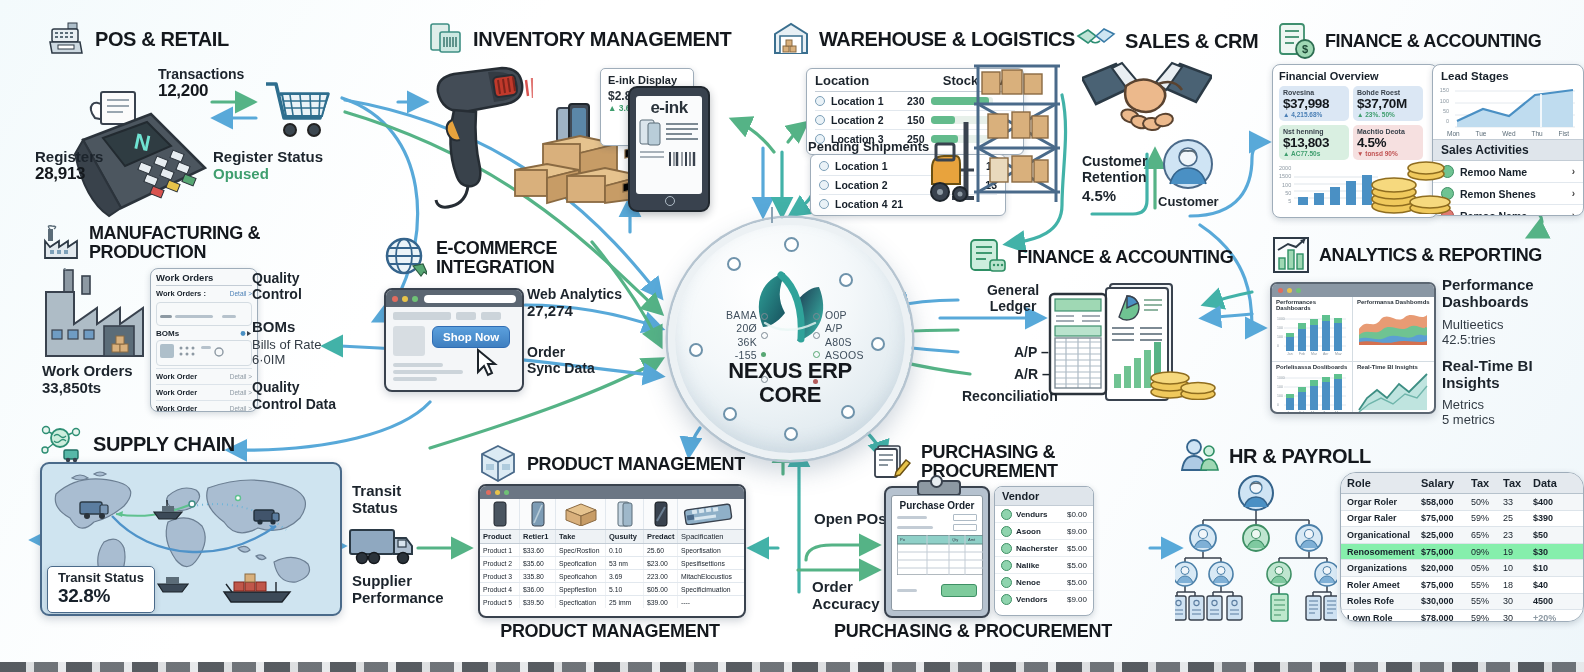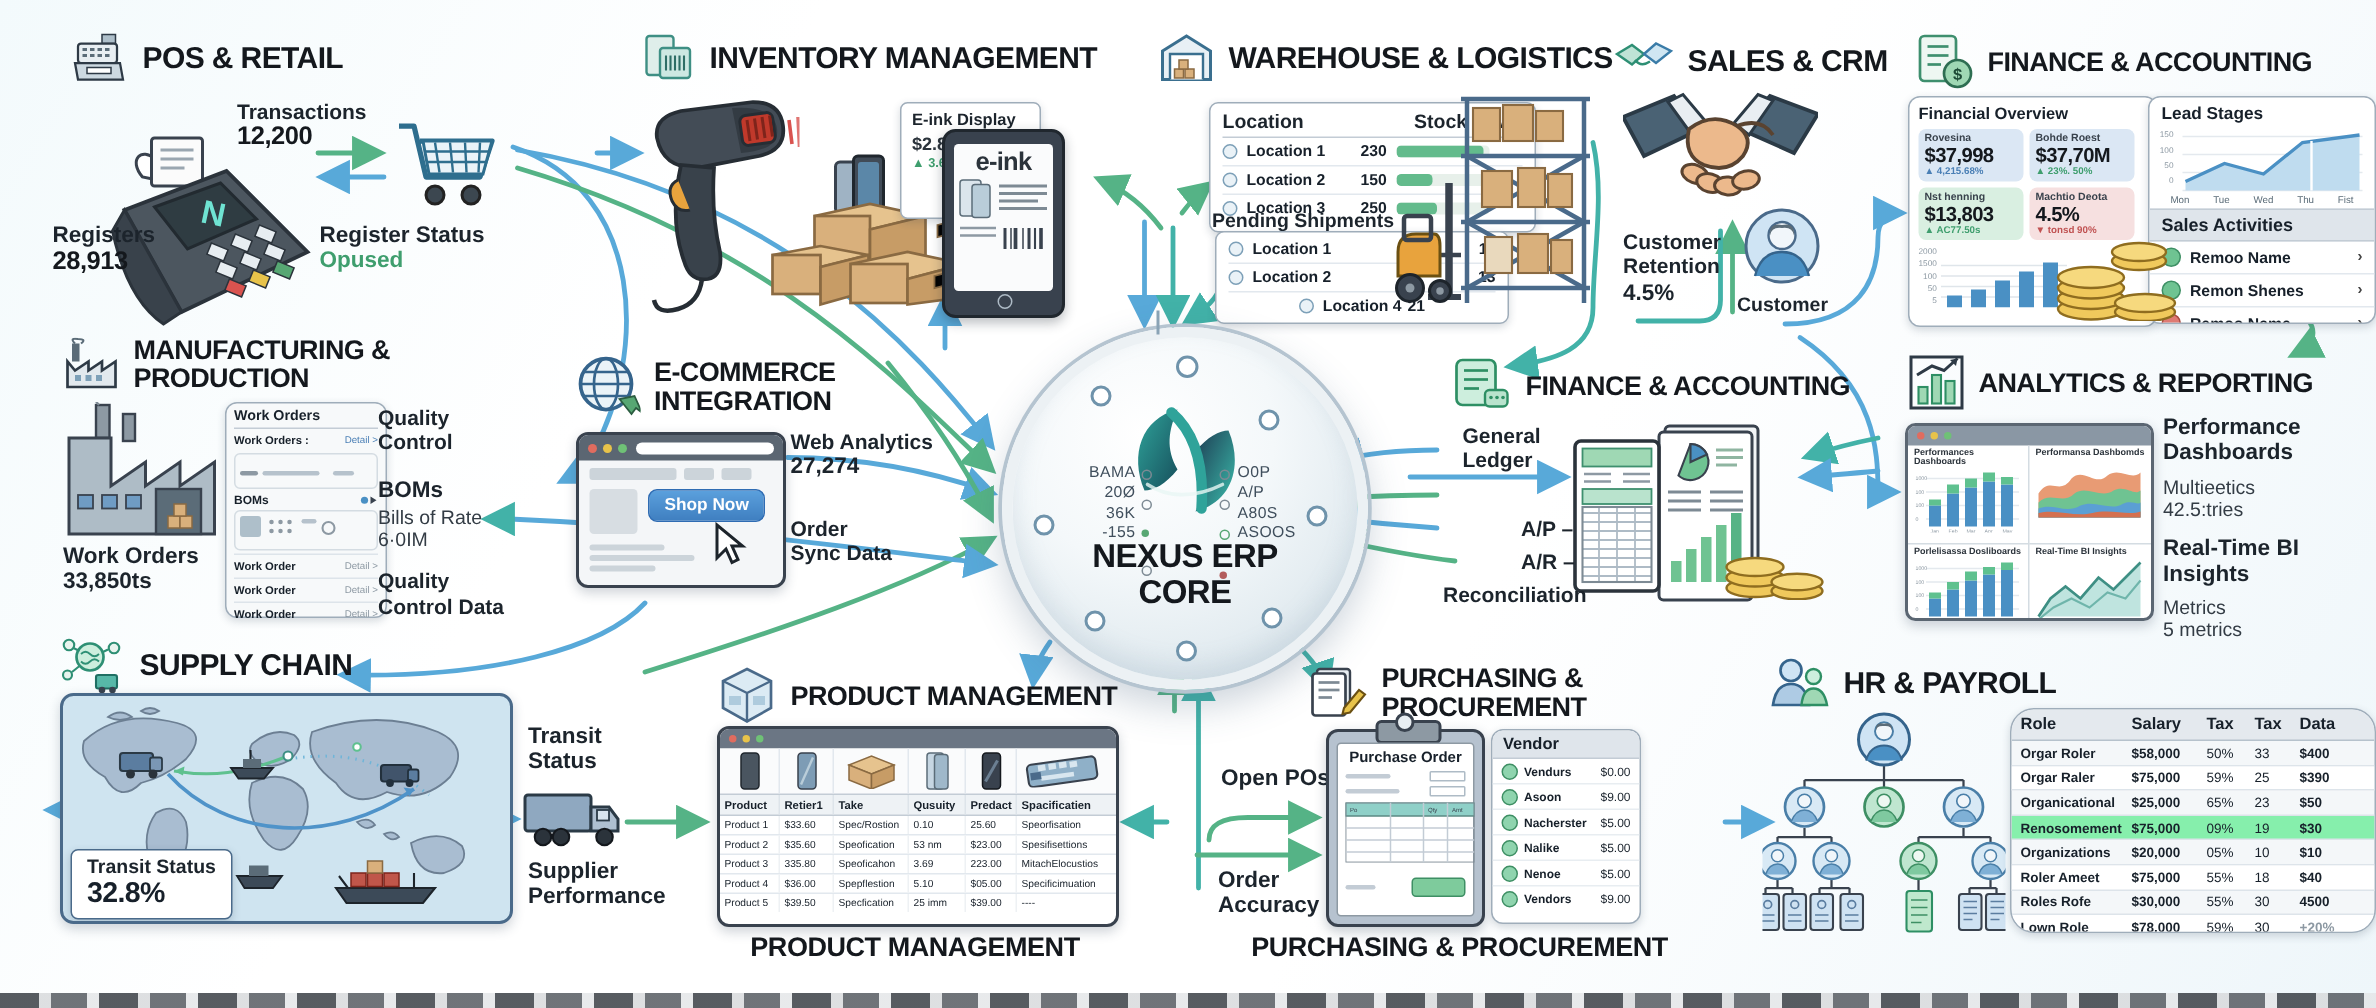--- a/index.html
+++ b/index.html
@@ -321,21 +321,21 @@
         </span>
     <span style="font-size:10.5px;font-weight:bold">11</span>
   </div>
   <div class="row" style="gap:6px;justify-content:space-between;padding:3px 0;border-bottom:1px solid #e2e8ee">
     <span class="row" style="gap:6px">
           <span class="dot" style="width:8px;height:8px;border:1.5px solid #7da0b8;background:#eaf2f7"></span>
           <span style="font-size:10.5px;font-weight:bold">Location 2</span>
         </span>
     <span style="font-size:10.5px;font-weight:bold">13</span>
   </div>
-  <div class="row" style="gap:4px;justify-content:center;padding:3px 0">
+  <div class="row" style="gap:4px;justify-content:flex-start;padding:3px 0">
     <span class="row" style="gap:6px">
           <span class="dot" style="width:8px;height:8px;border:1.5px solid #7da0b8;background:#eaf2f7"></span>
           <span style="font-size:10.5px;font-weight:bold">Location 4</span>
         </span>
     <span style="font-size:10.5px;font-weight:bold">21</span>
   </div>
 </div>
 <div class="sec" style="left:930px;top:52px">
   <svg width="135" height="160" viewBox="0 0 135 160">
     <g stroke="#4a6a8a" stroke-width="3" fill="none">
@@ -743,21 +743,21 @@
         </g>
     <rect x="22" y="22" width="15" height="11" rx="3" fill="#b9e3cd" stroke="#2e8f64" stroke-width="1.6"></rect>
     <g fill="#2e8f64">
           <circle cx="26" cy="27" r="1.2"></circle>
           <circle cx="30" cy="27" r="1.2"></circle>
           <circle cx="34" cy="27" r="1.2"></circle>
         </g>
   </svg>
   <div class="ttl sm">FINANCE &amp; ACCOUNTING</div>
 </div>
-<div class="sec b14" style="left:975px;top:282px;width:76px;text-align:left">General Ledger</div>
+<div class="sec b14" style="left:975px;top:282px;width:76px;text-align:center">General Ledger</div>
 <div class="sec" style="left:1048px;top:282px">
   <svg width="150" height="125" viewBox="0 0 150 125">
     <rect x="62" y="2" width="62" height="110" rx="3" fill="#f2f5f7" stroke="#39424e" stroke-width="2"></rect>
     <rect x="58" y="6" width="62" height="112" rx="3" fill="#fff" stroke="#39424e" stroke-width="2"></rect>
     <path d="M79,14 a12,12 0 1 1 -8,21 Z" fill="#6fc392" stroke="#39424e" stroke-width="1.4"></path>
     <path d="M79,14 a12,12 0 0 1 11,7 l-11,5 Z" fill="#4a90c4" stroke="#39424e" stroke-width="1.4"></path>
     <g stroke="#8fb5a1" stroke-width="2">
           <path d="M96,18 H114"></path>
           <path d="M96,23 H114"></path>
           <path d="M96,28 H110"></path>
@@ -1066,21 +1066,21 @@
             <rect x="4" y="12" width="7" height="5" transform="rotate(-8 7 14)" fill="#4a6a8a"></rect>
           </svg>
         </div>
   </div>
   <div style="display:grid;grid-template-columns:40px 36px 50px 38px 34px 62px;border-bottom:1px solid #c3ccd5;background:#eef2f5">
     <div style="font-size:7.5px;font-weight:bold;padding:2px 3px;border-right:1px solid #dde4ea">Product</div>
     <div style="font-size:7.5px;font-weight:bold;padding:2px 3px;border-right:1px solid #dde4ea">Retier1</div>
     <div style="font-size:7.5px;font-weight:bold;padding:2px 3px;border-right:1px solid #dde4ea">Take</div>
     <div style="font-size:7.5px;font-weight:bold;padding:2px 3px;border-right:1px solid #dde4ea">Qusuity</div>
     <div style="font-size:7.5px;font-weight:bold;padding:2px 3px;border-right:1px solid #dde4ea">Predact</div>
-    <div style="font-size:7.5px;font-weight:bold;padding:2px 3px">Spacificatien</div>
+    <div style="font-size:7.5px;font-weight:normal;padding:2px 3px">Spacificatien</div>
   </div>
   <div style="display:grid;grid-template-columns:40px 36px 50px 38px 34px 62px;border-bottom:1px solid #e2e8ee">
     <div style="font-size:6.8px;padding:2.5px 3px;border-right:1px solid #eef1f4">Product 1</div>
         <div style="font-size:6.8px;padding:2.5px 3px;border-right:1px solid #eef1f4">$33.60</div>
         <div style="font-size:6.8px;padding:2.5px 3px;border-right:1px solid #eef1f4">Spec/Rostion</div>
         <div style="font-size:6.8px;padding:2.5px 3px;border-right:1px solid #eef1f4">0.10</div>
         <div style="font-size:6.8px;padding:2.5px 3px;border-right:1px solid #eef1f4">25.60</div>
         <div style="font-size:6.8px;padding:2.5px 3px">Speorfisation</div>
   </div>
   <div style="display:grid;grid-template-columns:40px 36px 50px 38px 34px 62px;border-bottom:1px solid #e2e8ee">

